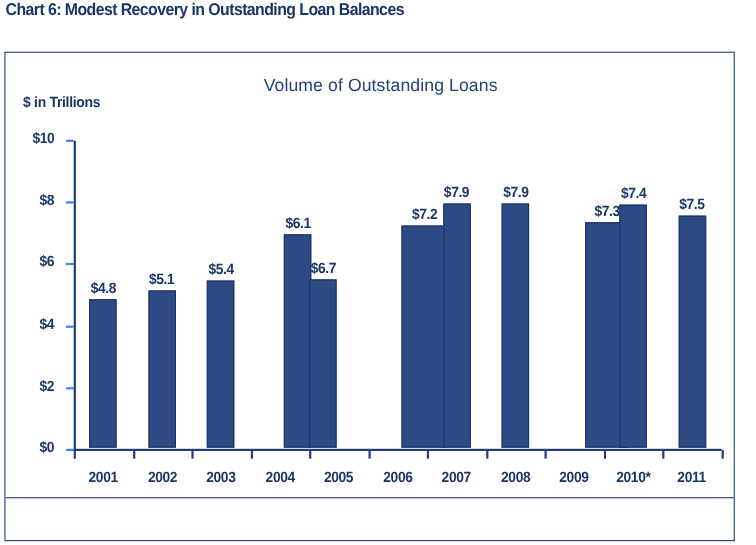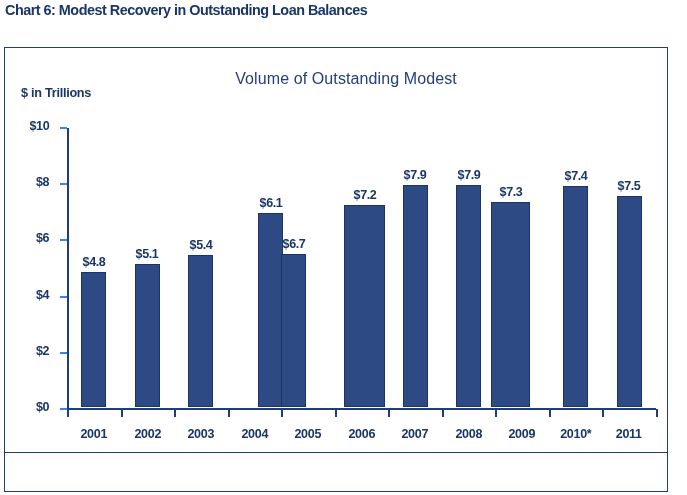--- a/index.html
+++ b/index.html
@@ -186,21 +186,21 @@
 </style>
 </head>
 <body>
 
 <div id="chart-heading">Chart 6: Modest Recovery in Outstanding Loan Balances</div>
 
 <div id="chart-frame">
 
   <div id="axis-unit-label">$ in Trillions</div>
 
-  <div id="plot-title">Volume of Outstanding Modest</div>
+  <div id="plot-title">Volume of Outstanding Loans</div>
 
   <div id="plot-area">
     <div id="y-axis-line"></div>
     <div id="x-axis-line"></div>
     <div id="y-ticks">
         <div class="y-tick" style="top: 280px;">
           <div class="y-tick-label">$0</div>
         </div>
         <div class="y-tick" style="top: 223.8px;">
           <div class="y-tick-label">$2</div>
@@ -241,30 +241,30 @@
         </div>
         <div class="bar" style="left: 121.364px; width: 25px; height: 151.74px;">
           <div class="bar-value">$5.4</div>
         </div>
         <div class="bar" style="left: 191px; width: 25px; height: 194px;">
           <div class="bar-value">$6.1</div>
         </div>
         <div class="bar" style="left: 214px; width: 25px; height: 153px;">
           <div class="bar-value">$6.7</div>
         </div>
-        <div class="bar" style="left: 277px; width: 41px; height: 202.32px;">
+        <div class="bar" style="left: 298px; width: 41px; height: 202.32px;">
           <div class="bar-value">$7.2</div>
         </div>
         <div class="bar" style="left: 335.545px; width: 25px; height: 221.99px;">
           <div class="bar-value">$7.9</div>
         </div>
         <div class="bar" style="left: 389.091px; width: 25px; height: 221.99px;">
           <div class="bar-value">$7.9</div>
         </div>
-        <div class="bar" style="left: 424px; width: 39px; height: 205.13px;">
+        <div class="bar" style="left: 465px; width: 39px; height: 205.13px;">
           <div class="bar-value">$7.3</div>
         </div>
         <div class="bar" style="left: 496.182px; width: 25px; height: 221px;">
           <div class="bar-value">$7.4</div>
         </div>
         <div class="bar" style="left: 549.727px; width: 25px; height: 210.75px;">
           <div class="bar-value">$7.5</div>
         </div>
       </div>
     <div id="x-labels">

